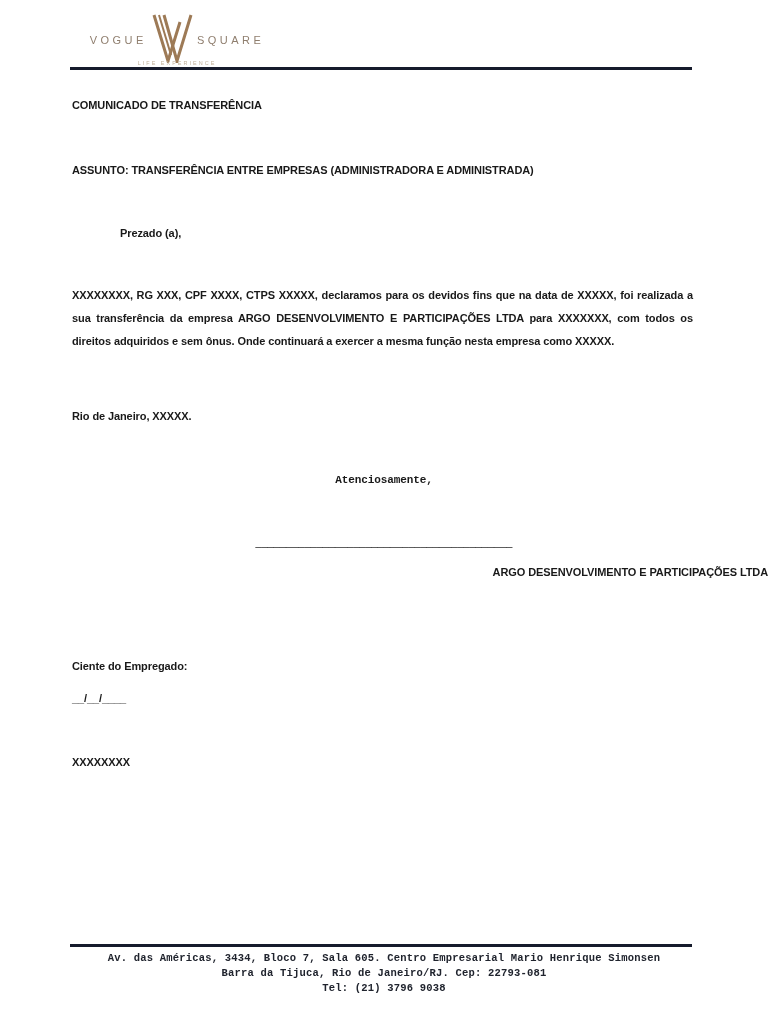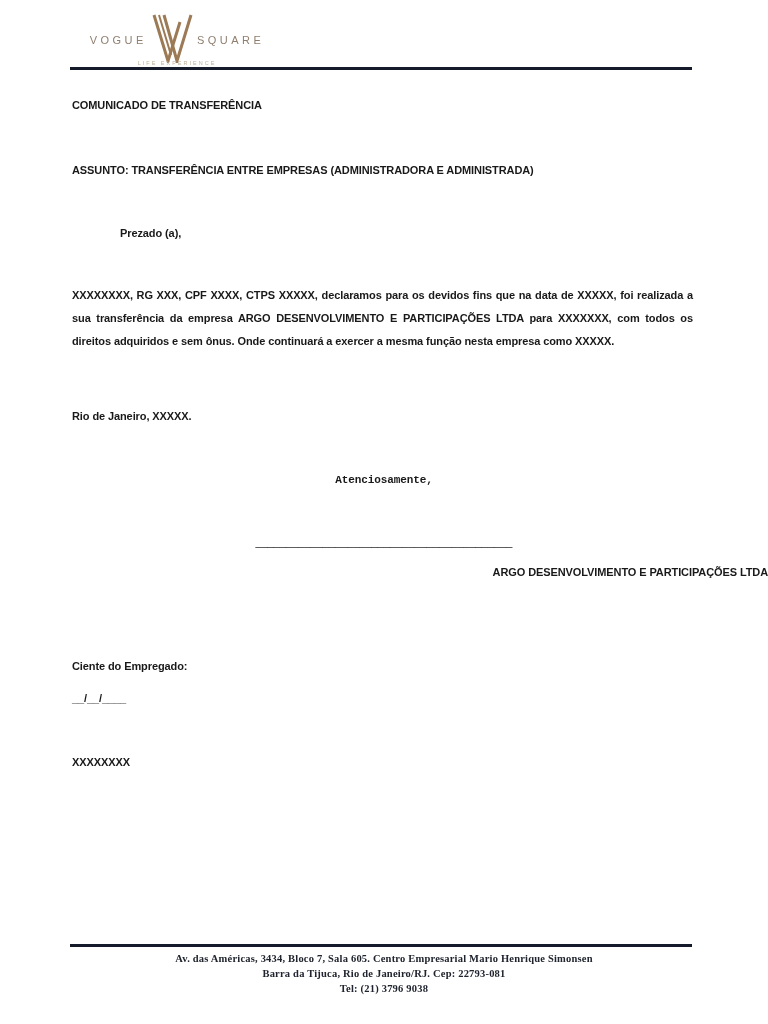--- a/index.html
+++ b/index.html
@@ -54,21 +54,21 @@
   .l-sigline  { top:536px; font-weight:normal; letter-spacing:0; }
   .l-company  { top:566px;text-align:right; }
   .l-ciente   { top:660px; }
   .l-dateblank{ top:692px; }
   .l-empline  { top:723px; letter-spacing:0; }
   .l-empname  { top:756px; }
 
   
   .footer-text {
     position:absolute; left:0; top:951px; width:768px; text-align:center;
-    font-family:Liberation Serif, serif; font-weight:bold;
+    font-family:Liberation Mono, monospace; font-weight:bold;
     font-size:10.5px; line-height:15px; color:#20242e; letter-spacing:0.2px;
   }
 </style>
 </head>
 <body>
 
 <div class="page">
 
   <div class="vogue-logo">
     <div class="vogue-row">

